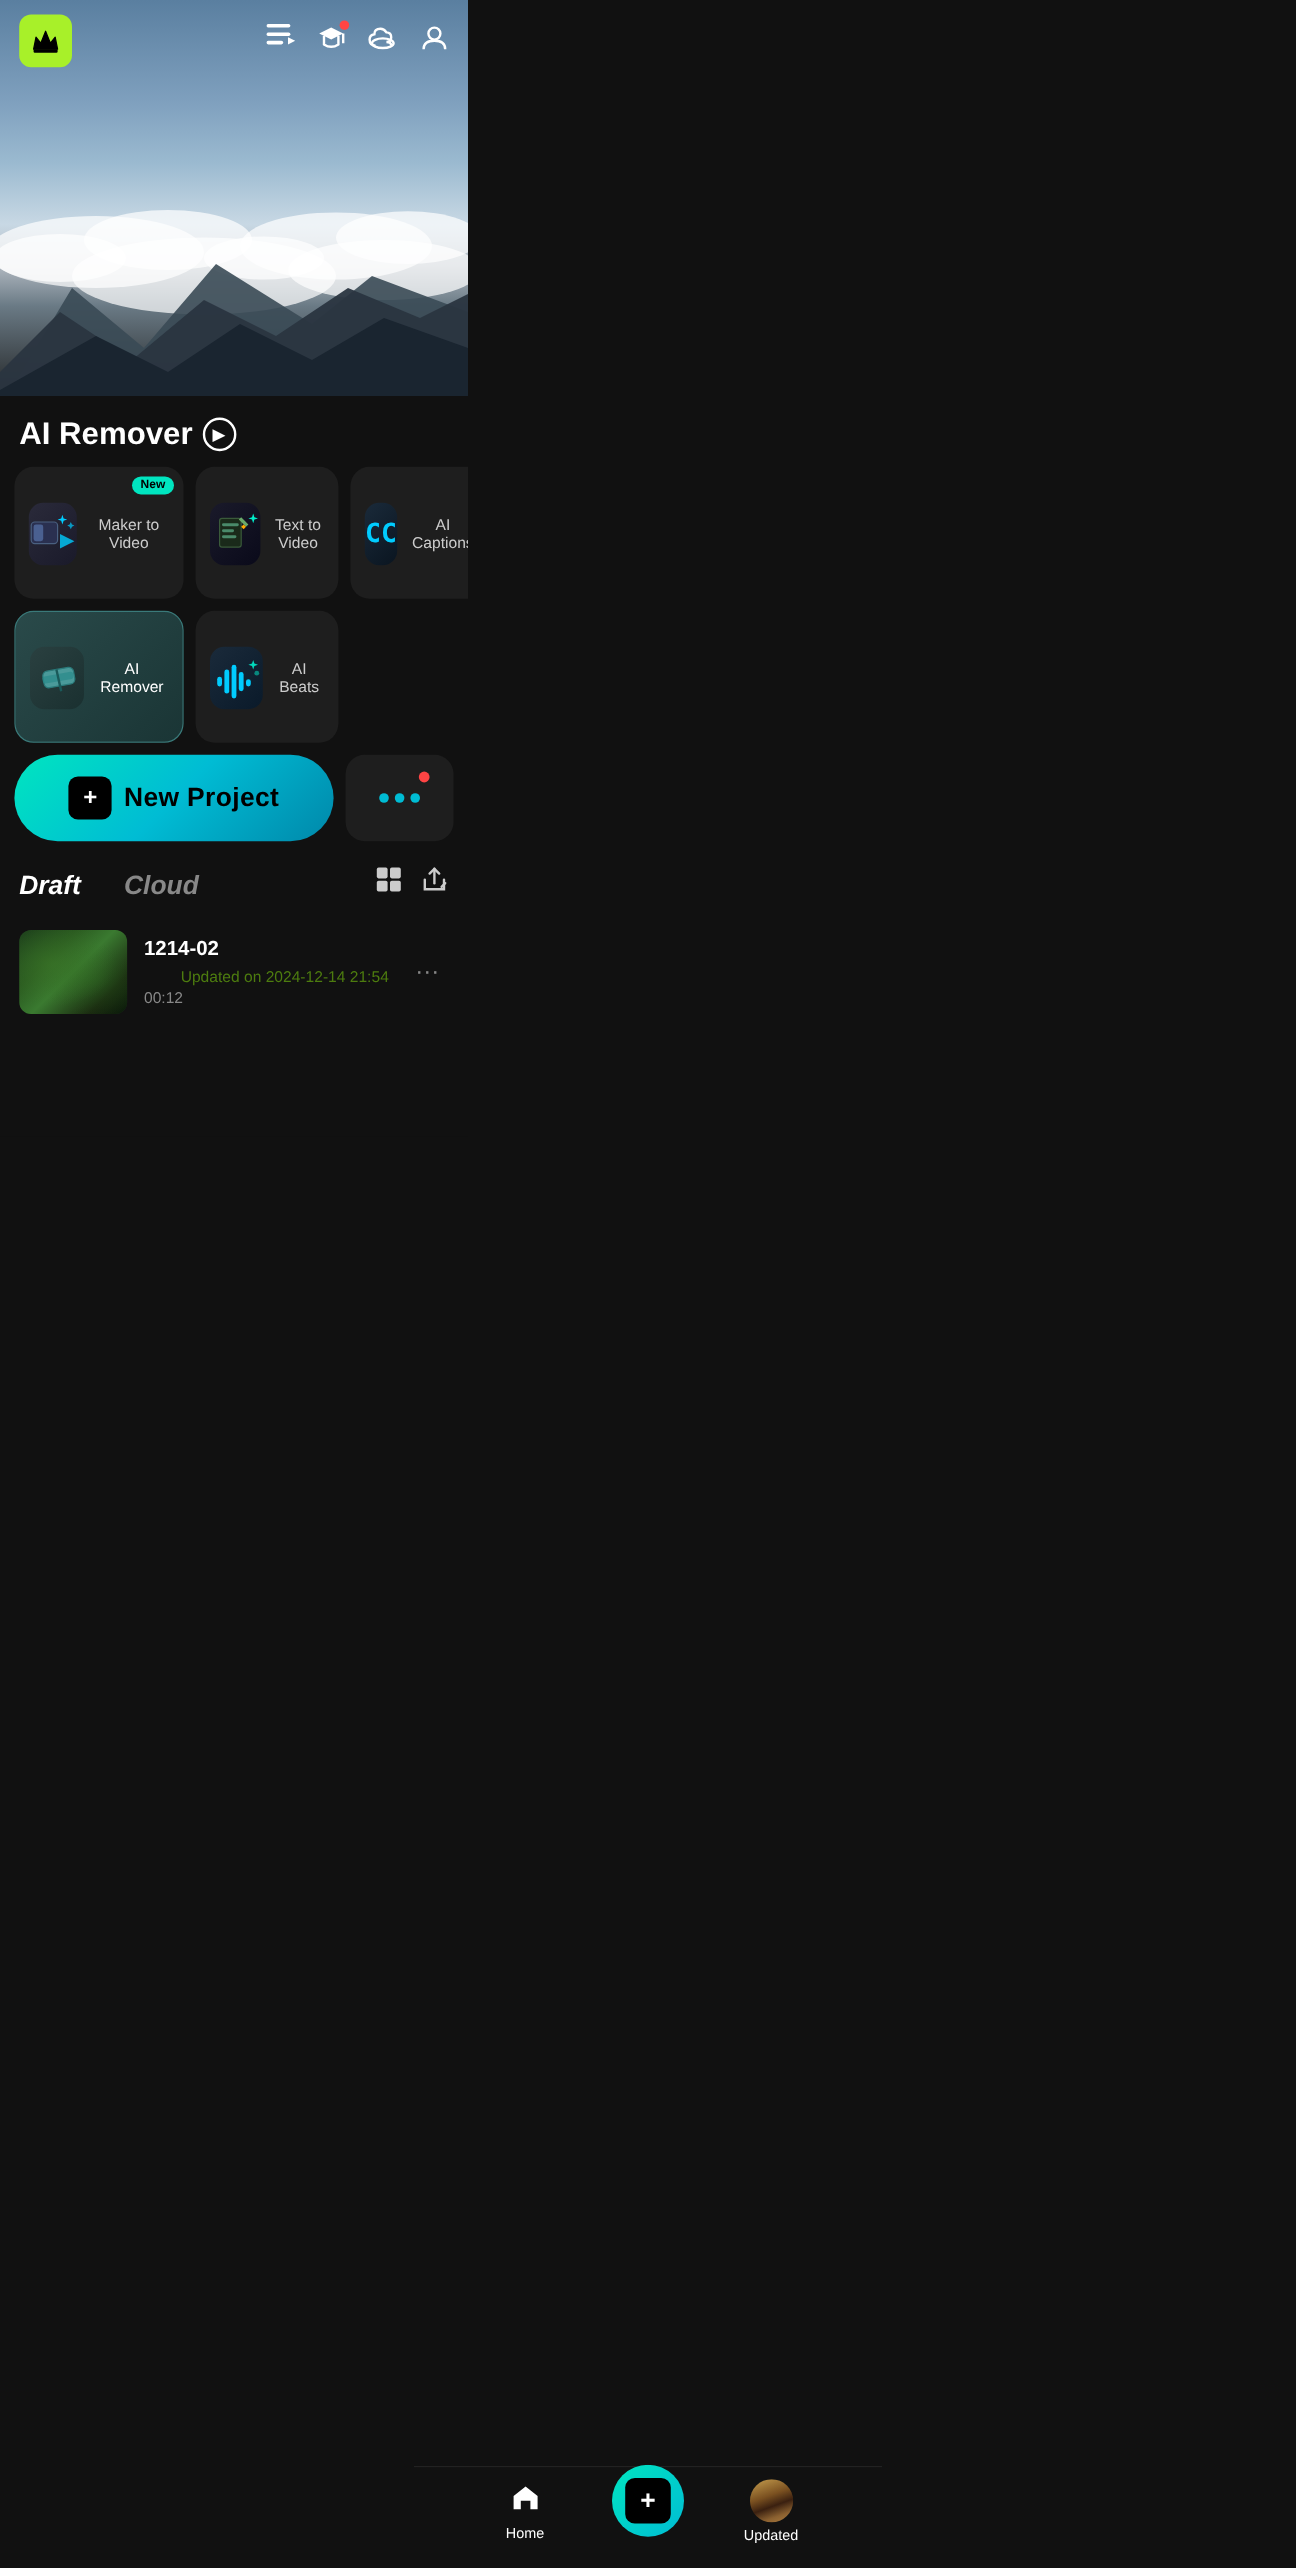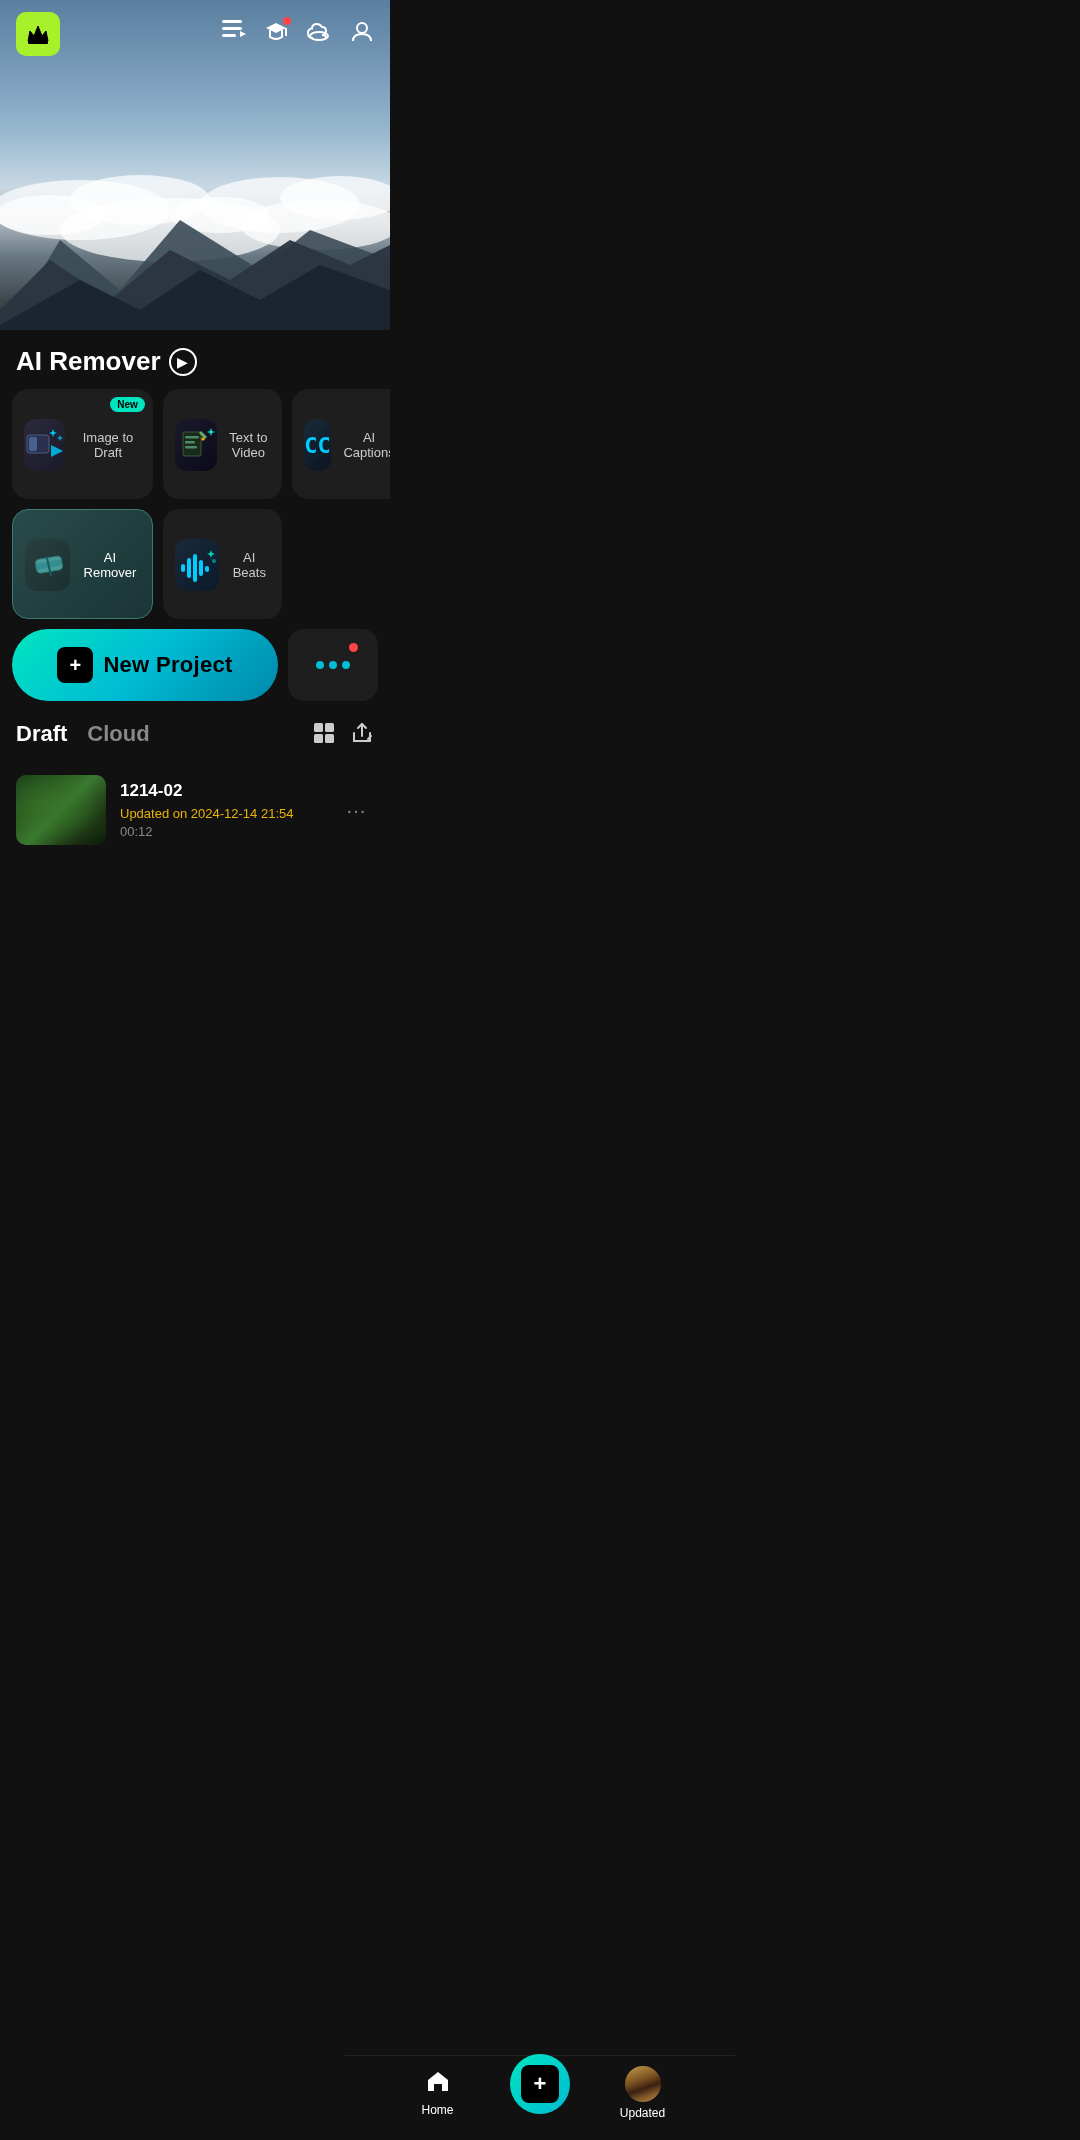--- a/index.html
+++ b/index.html
@@ -241,23 +241,24 @@
       position: absolute;
       top: 14px;
       right: 20px;
       width: 9px;
       height: 9px;
     }
 
     
     .tabs-row {
       display: flex;
-      align-items: flex-start;
+      align-items: flex-end;
       padding: 20px 16px 12px;
-      gap: 0;
+      gap: 16px;
+      font-style: italic;
     }
 
     .tab-item {
       font-size: 22px;
       font-weight: 700;
       color: #888;
       cursor: pointer;
       margin-right: 20px;
     }
 
@@ -319,22 +320,23 @@
 
     .draft-name {
       font-size: 17px;
       font-weight: 600;
       color: #fff;
       margin-bottom: 4px;
     }
 
     .draft-updated {
       font-size: 13px;
-      color: #eab308;
+      color: #4d7c0f;
       line-height: 1.4;
+      text-align: right;
     }
 
     .draft-duration {
       font-size: 13px;
       color: #888;
     }
 
     .draft-more {
       color: #888;
       font-size: 20px;
@@ -573,21 +575,21 @@
 
           <rect x="2" y="8" width="22" height="18" rx="3" fill="#2a3050" stroke="#4a6080" stroke-width="1"></rect>
           <rect x="4" y="10" width="8" height="14" rx="2" fill="#4a6090"></rect>
 
           <path d="M28 2 L29 5 L32 6 L29 7 L28 10 L27 7 L24 6 L27 5 Z" fill="#00ccff"></path>
           <path d="M35 8 L36 10 L38 11 L36 12 L35 14 L34 12 L32 11 L34 10 Z" fill="#00ccff" opacity="0.7"></path>
 
           <polygon points="26,18 38,24 26,30" fill="#00ccff" opacity="0.8"></polygon>
         </svg>
       </div>
-      <span class="tool-label">Image to Draft</span>
+      <span class="tool-label">Maker to Video</span>
     </div>
 
 
     <div class="tool-card">
       <div class="icon-text-video">
         <svg width="42" height="38" viewBox="0 0 42 38" fill="none">
 
           <rect x="8" y="6" width="18" height="24" rx="2" fill="#1a2a1a" stroke="#3a5a3a" stroke-width="1"></rect>
           <rect x="10" y="10" width="14" height="2.5" rx="1.2" fill="#4a8a6a"></rect>
           <rect x="10" y="15" width="10" height="2.5" rx="1.2" fill="#4a8a6a"></rect>

